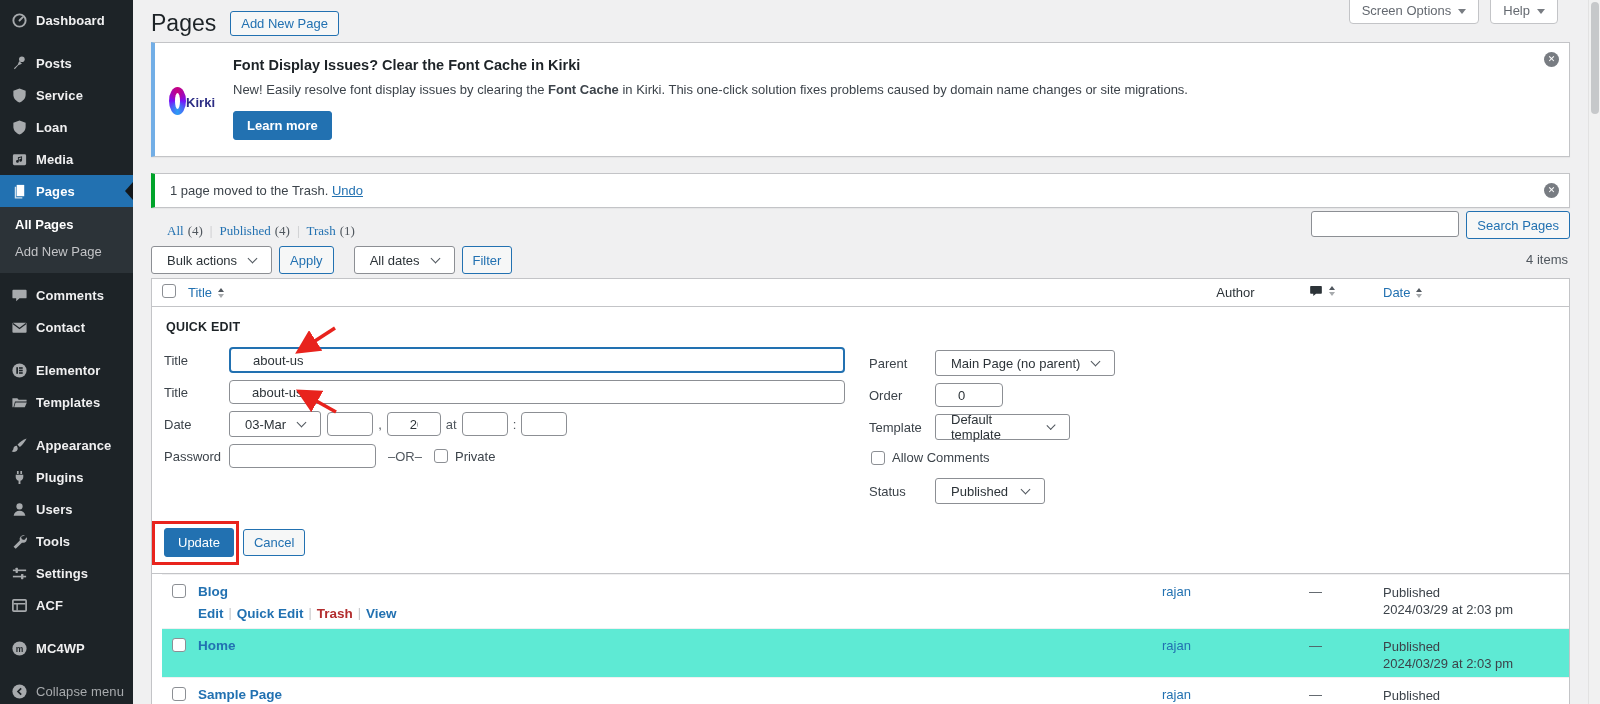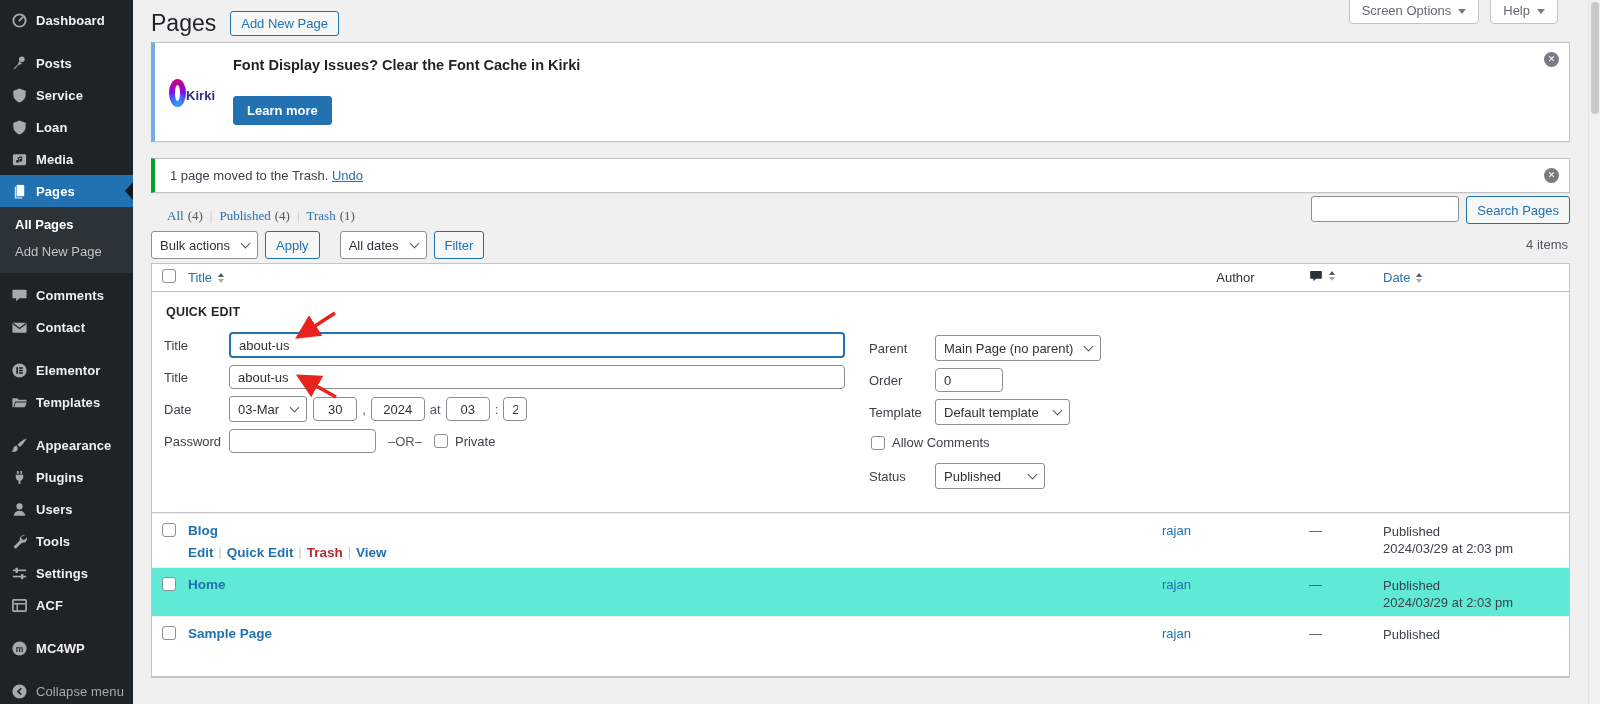--- a/index.html
+++ b/index.html
@@ -47,21 +47,21 @@
   .undo-link { color:#2271b1; text-decoration:underline; cursor:pointer; }
 
   
   .filterbar { position:relative; margin:0 18px; height:70px; }
   .views { position:absolute; left:16px; top:15px; font-size:13px; list-style:none; display:flex;font-family:Liberation Serif, serif; }
   .views li { display:flex; align-items:center; }
   .views li:not(:last-child)::after { content:"|"; color:#c3c4c7; padding:0 7px; }
   .views a { color:#2271b1; cursor:pointer; }
   .views .cnt { color:#50575e; margin-left:4px; }
   .controls { position:absolute; left:0; top:38px; display:flex; gap:7px; align-items:center; }
-  .selectbox { height:28px; border:1px solid #8c8f94; border-radius:3px; background:#fff; display:flex; align-items:center; gap:12px; padding:0 8px; font-size:13px; color:#2c3338; cursor:pointer; }
+  .selectbox { height:28px; border:1px solid #8c8f94; border-radius:3px; background:#fff; display:flex; align-items:center; gap:12px; padding:0 15px; font-size:13px; color:#2c3338; cursor:pointer; }
   .chev { width:7px; height:7px; border-right:1.6px solid #50575e; border-bottom:1.6px solid #50575e; transform:rotate(45deg); margin-top:-3px; }
   .btn-outline { height:28px; padding:0 10px; background:#f6f7f7; border:1px solid #2271b1; border-radius:3px; color:#2271b1; font-size:13px; display:flex; align-items:center; cursor:pointer; }
   .searchbox { position:absolute; right:0; top:3px; display:flex; gap:7px; }
   .search-input { width:148px; height:26px; border:1px solid #8c8f94; border-radius:3px; padding:0 8px; font-size:13px; background:#fff; }
   .items-count { position:absolute; right:2px; top:44px; font-size:13px; color:#50575e; }
 
   
   .table { margin:0 18px; background:#fff; border:1px solid #c3c4c7; }
   .grid-row { display:grid; grid-template-columns:36px minmax(0,1fr) 147px 74px 186px; }
   .thead { height:28px; align-items:center; border-bottom:1px solid #c3c4c7; font-size:13px; }
@@ -73,37 +73,37 @@
   .sorters .up { width:0; height:0; border-left:3.5px solid transparent; border-right:3.5px solid transparent; border-bottom:4px solid #50575e; }
   .sorters .down { width:0; height:0; border-left:3.5px solid transparent; border-right:3.5px solid transparent; border-top:4px solid #a7aaad; }
 
   
   .quick-edit { position:relative; border-bottom:1px solid #c3c4c7; padding:13px 12px 16px; }
   .qe-legend { font-size:12.5px; font-weight:700; color:#1d2327; margin:0 0 13px 2px; letter-spacing:.2px; }
   .qe-cols { display:flex; }
   .qe-left { width:705px; }
   .qe-row { display:flex; align-items:center; margin-bottom:7px; }
   .qe-label { width:65px; font-size:13px; color:#3c434a; }
-  .qe-input { height:24px; border:1px solid #8c8f94; border-radius:4px; padding:0 8px; font-size:13px; color:#2c3338; background:#fff; }
+  .qe-input { height:24px; border:1px solid #8c8f94; border-radius:4px; padding:0 22px; font-size:13px; color:#2c3338; background:#fff; }
   .qe-title-input { width:616px; border:2px solid #2271b1; height:26px; }
   .qe-slug-input { width:616px; }
   .qe-num { text-align:center; }
   .selectbox.sm { height:26px; }
   .qe-sep { margin:0 5px; color:#50575e; font-size:13px; }
   .qe-right { flex:1; padding-top:3px; }
   .qe-right .qe-label { width:66px; }
   .cb-row { display:flex; align-items:center; gap:7px; margin:10px 0 13px 2px; font-size:13px; color:#3c434a; }
   .qe-buttons { margin-top:17px; display:flex; align-items:center; gap:9px; }
   .btn-primary { background:#2271b1; border:1px solid #2271b1; color:#fff; font-size:13px; border-radius:3px; padding:6px 13px; cursor:pointer; }
   .update-wrap { position:relative; }
   .red-frame { position:absolute; top:-7px; bottom:-8px; left:-12px; right:-5px; border:3px solid #e8231d; pointer-events:none; }
   .qe-annot { position:absolute; inset:0; width:100%; height:100%; pointer-events:none; z-index:5; }
 
   
-  .prow { border-top:1px solid #f0f0f1; font-size:13px; }
+  .prow { border-top:1px solid #f0f0f1; font-size:13px;margin-left:10px; }
   .prow.alt { background:#5eead4; }
   .prow > div { padding-top:9px; }
   .row-title a { color:#2271b1; font-weight:700; font-size:13.5px; cursor:pointer; }
   .row-actions { margin-top:7px; font-size:12.5px; display:flex; }
   .row-actions span.sep2 { color:#c3c4c7; padding:0 5px; }
   .row-actions a { color:#2271b1; cursor:pointer; }
   .row-actions a.danger { color:#b32d2e; }
   .author a { color:#2271b1; cursor:pointer; }
   .dash { color:#50575e; }
   .datecell { color:#3c434a; line-height:17px; }
@@ -316,20 +316,21 @@
     <button class="add-new-btn">Add New Page</button>
   </div>
 
   <div class="notice notice-info">
     <div class="kirki-logo">
       <div class="kirki-ring"></div>
       <div class="kirki-word">Kirki</div>
     </div>
     <div class="kirki-body">
       <h3>Font Display Issues? Clear the Font Cache in Kirki</h3>
+      <p><span>New! Easily resolve font display issues by clearing the </span><b>Font Cache</b><span> in Kirki. This one-click solution fixes problems caused by domain name changes or site migrations.</span></p>
       <a class="learn-more">Learn more</a>
     </div>
     <span class="dismiss"></span>
   </div>
 
   <div class="notice notice-success">
     <span>1 page moved to the Trash.</span>
     <a class="undo-link">Undo</a>
     <span class="dismiss"></span>
   </div>
@@ -463,20 +464,27 @@
           </div>
           <div class="qe-row">
             <span class="qe-label">Status</span>
             <div class="selectbox sm" style="width:110px;justify-content:space-between">
               <span>Published</span>
               <span class="chev"></span>
             </div>
           </div>
         </div>
       </div>
+      <div class="qe-buttons">
+        <span class="update-wrap">
+          <button class="btn-primary">Update</button>
+          <span class="red-frame"></span>
+        </span>
+        <button class="btn-outline" style="height:27px">Cancel</button>
+      </div>
 
       <svg class="qe-annot">
         <defs>
           <marker id="ah" markerWidth="7" markerHeight="7" refX="5" refY="3.5" orient="auto">
             <path d="M0 0L7 3.5L0 7z" fill="#e8231d"></path>
           </marker>
         </defs>
         <line x1="183" y1="21" x2="149" y2="43" stroke="#e8231d" stroke-width="3.5" marker-end="url(#ah)"></line>
         <line x1="184" y1="105" x2="150" y2="86" stroke="#e8231d" stroke-width="3.5" marker-end="url(#ah)"></line>
       </svg>

